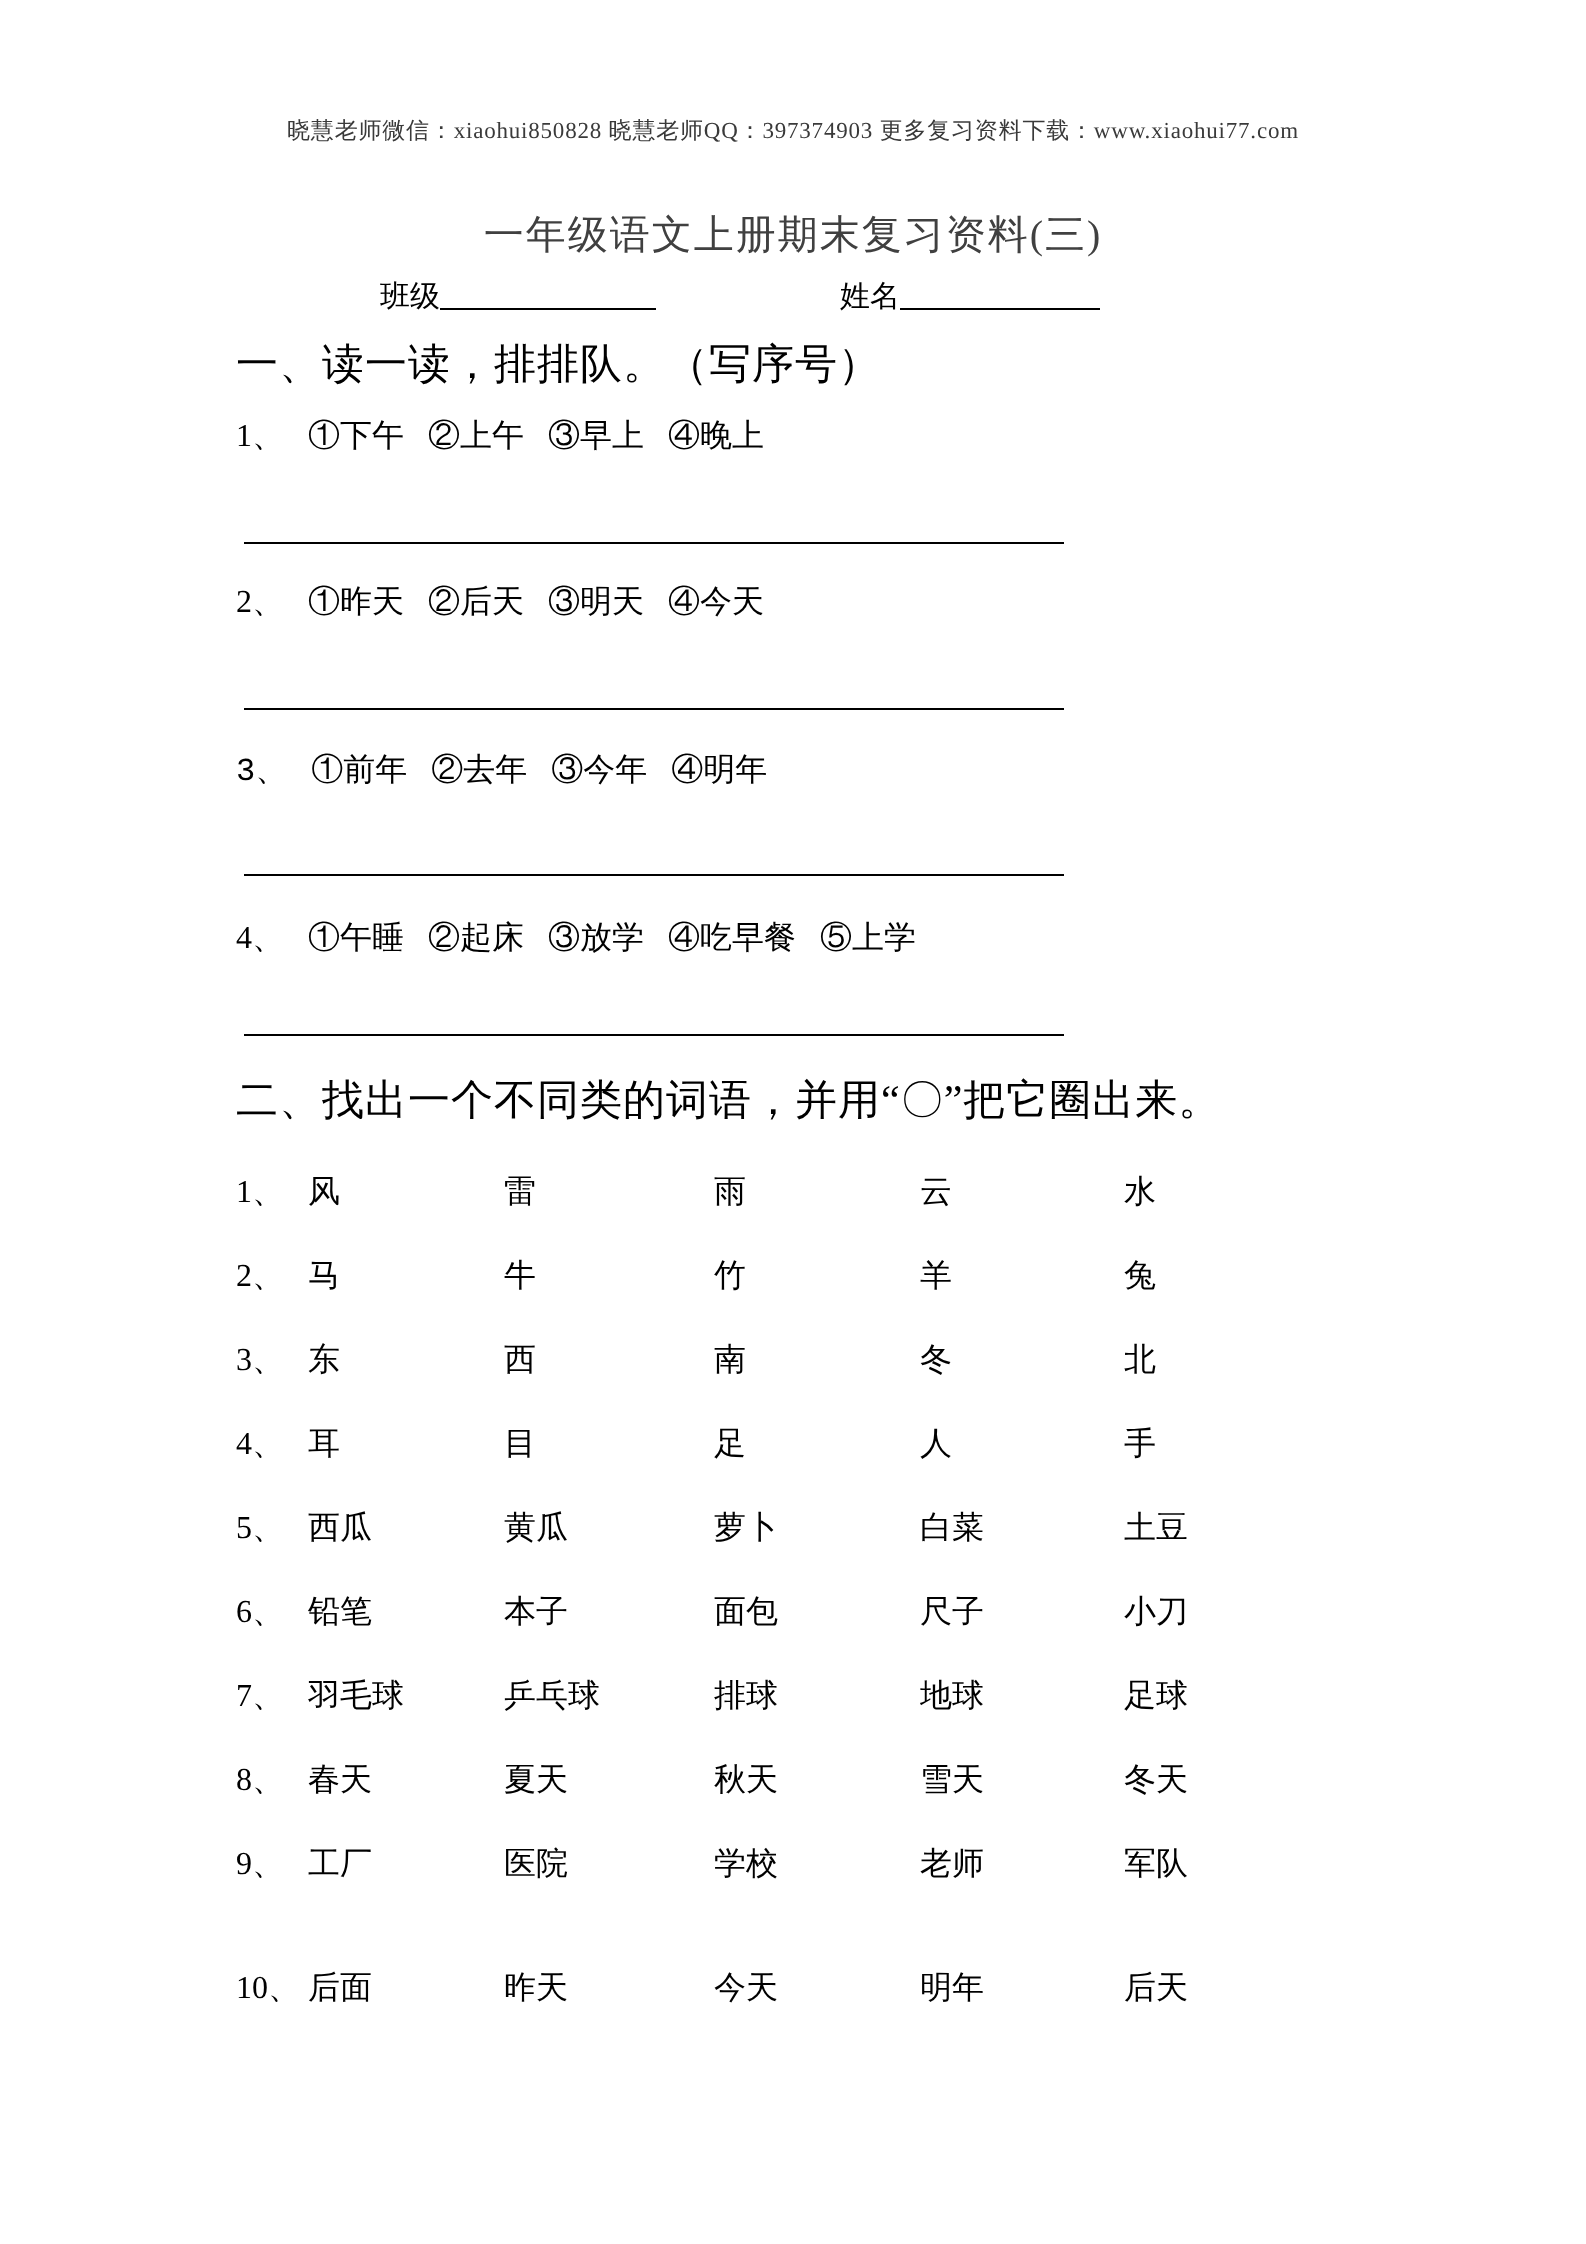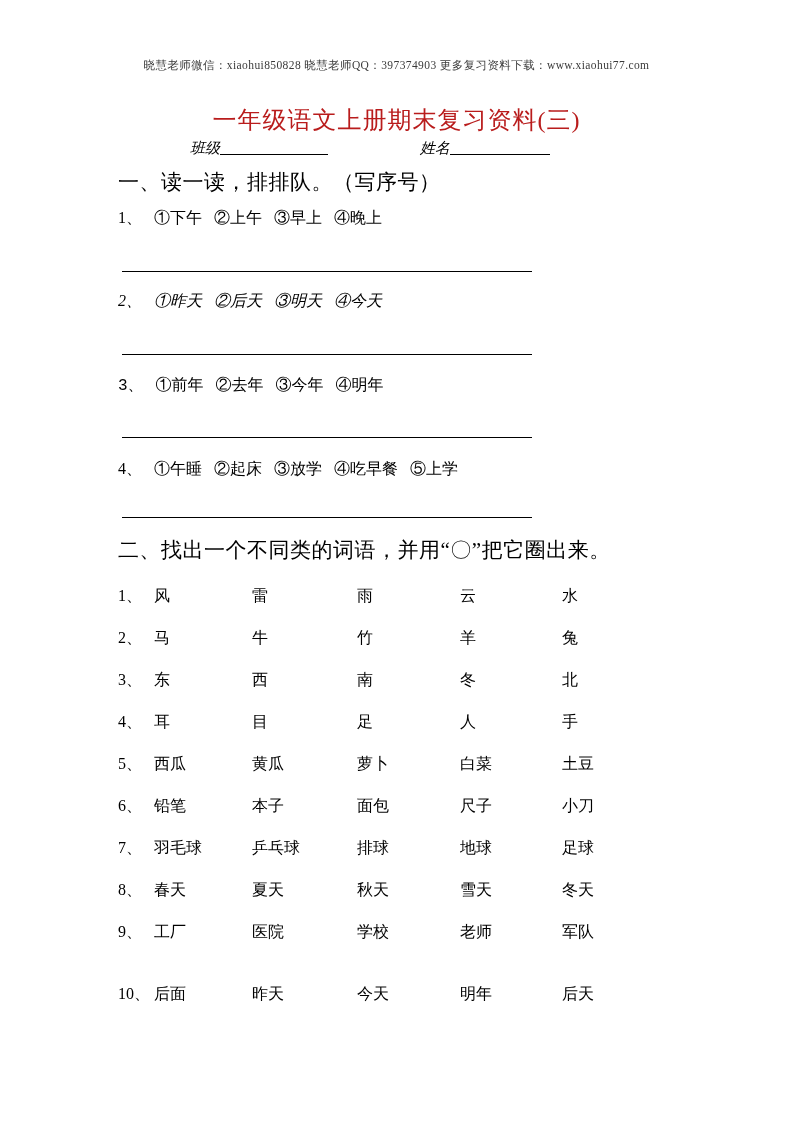--- a/index.html
+++ b/index.html
@@ -39,34 +39,33 @@
     white-space: nowrap;
   }
 
   
   .doc-title {
     position: absolute;
     left: 0;
     top: 104px;
     width: 793px;
     text-align: center;
-    font-size: 24px;
+    font-size: 20px;
     letter-spacing: 1px;
-    color: #b91c1c;
+    color: #404040;
   }
 
   
   .idline {
     position: absolute;
     top: 139px;
     left: 190px;
     width: 420px;
     height: 24px;
     font-size: 15px;
-    font-style: italic;
   }
   .idline .field {
     position: absolute;
     white-space: nowrap;
   }
   .idline .field-class { left: 0px; top: 0px; }
   .idline .field-name  { left: 230px; top: 0px; }
   .idline .fill {
     display: inline-block;
     width: 108px;
@@ -152,21 +151,21 @@
     </span>
   </div>
 
   <div class="section-heading" id="sec1-heading">一、读一读，排排队。（写序号）</div>
 
   <div class="order-item" style="top:208px;">
     <span class="idx">1、</span><span class="opt">①下午</span><span class="opt opt-gap-1">②上午</span><span class="opt opt-gap-2">③早上</span><span class="opt opt-gap-3">④晚上</span>
   </div>
   <div class="answer-rule" style="top:271px;"></div>
 
-  <div class="order-item" style="top:291px;font-style:italic;">
+  <div class="order-item" style="top:291px;">
     <span class="idx">2、</span><span class="opt">①昨天</span><span class="opt opt-gap-1">②后天</span><span class="opt opt-gap-2">③明天</span><span class="opt opt-gap-3">④今天</span>
   </div>
   <div class="answer-rule" style="top:354px;"></div>
 
   <div class="order-item" style="top:375px;font-family:Liberation Mono, monospace;">
     <span class="idx">3、</span><span class="opt">①前年</span><span class="opt opt-gap-1">②去年</span><span class="opt opt-gap-2">③今年</span><span class="opt opt-gap-3">④明年</span>
   </div>
   <div class="answer-rule" style="top:437px;"></div>
 
   <div class="order-item" style="top:459px;">

